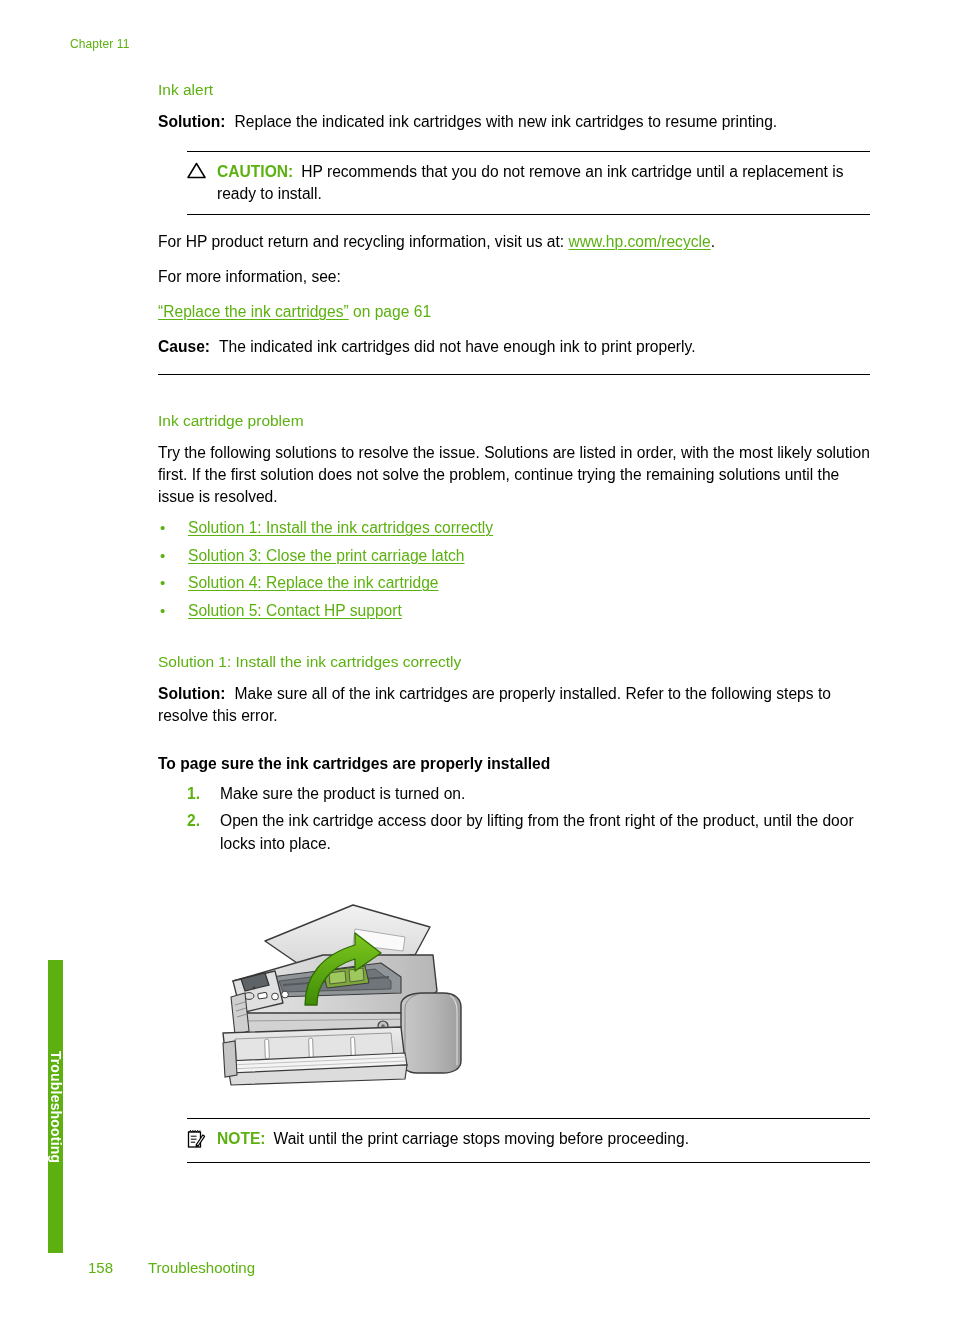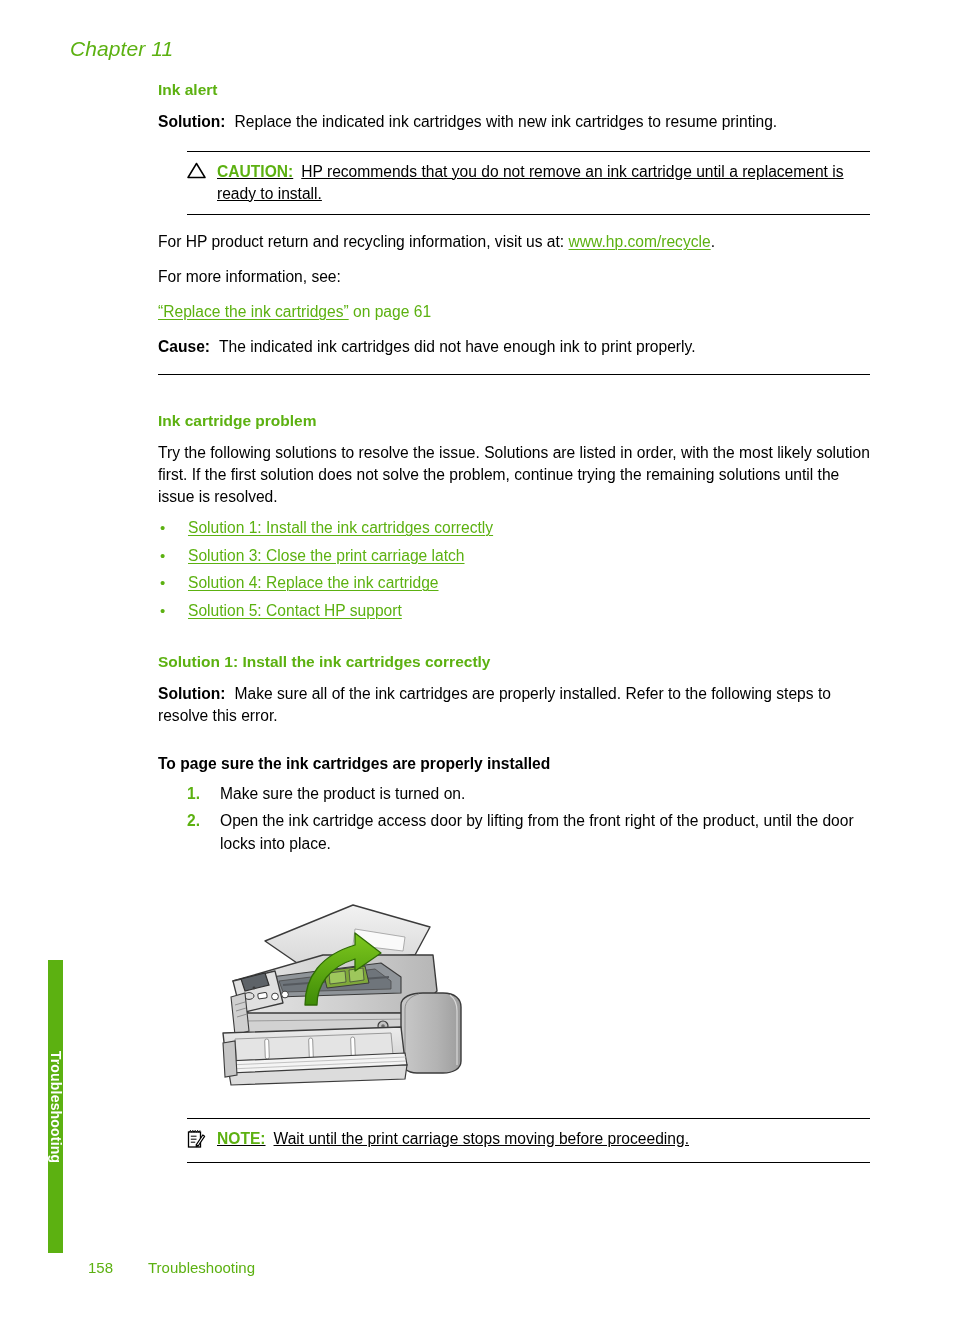--- a/index.html
+++ b/index.html
@@ -17,37 +17,36 @@
     height: 1321px;
     background: #ffffff;
     overflow: hidden;
   }
 
   
   .chapter-header {
     position: absolute;
     left: 70px;
     top: 37px;
-    font-size: 21px;
+    font-size: 12px;
     color: #5cb111;
     letter-spacing: 0.1px;
-    font-style: italic;
   }
 
   
   .content {
     position: absolute;
     left: 158px;
     top: 80px;
     width: 712px;
   }
 
   .h-green {
     color: #5cb111;
-    font-weight: bold;
+    font-weight: normal;
     font-size: 15.5px;
     line-height: 1.25;
     margin: 0;
   }
 
   .indent {
     margin-left: 29px;
   }
 
   p.body {
@@ -62,21 +61,20 @@
   }
   .lbl-gap { display: inline-block; width: 9px; }
 
   
   .admon {
     margin-left: 29px;
     border-top: 1.6px solid #000;
     border-bottom: 1.6px solid #000;
     padding: 9px 0 9px 0;
     position: relative;
-    text-decoration: underline;
   }
   .admon-inner {
     display: flex;
     align-items: flex-start;
     gap: 0px;
   }
   .admon-icon {
     width: 30px;
     flex: 0 0 30px;
     padding-top: 1px;

